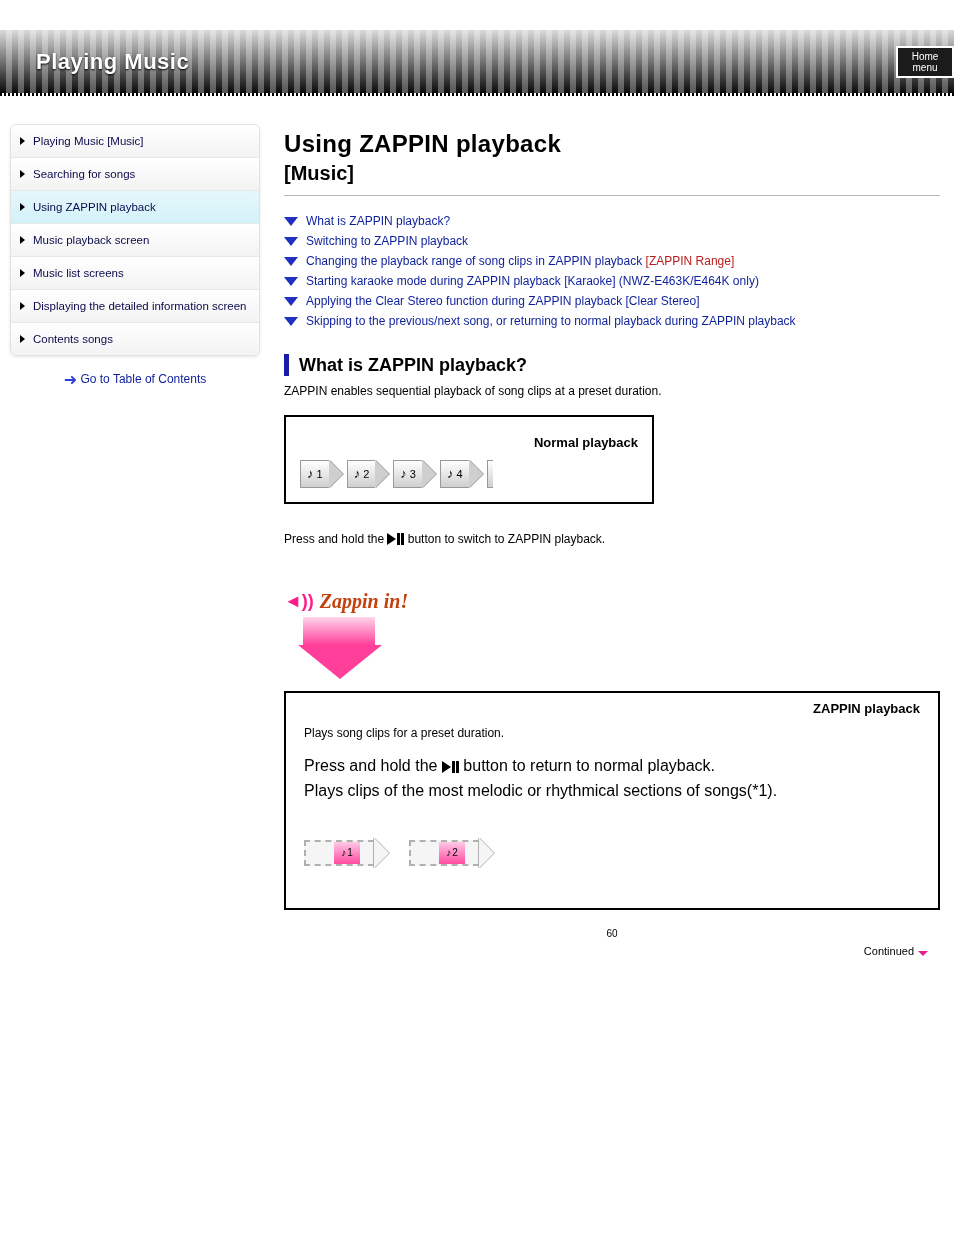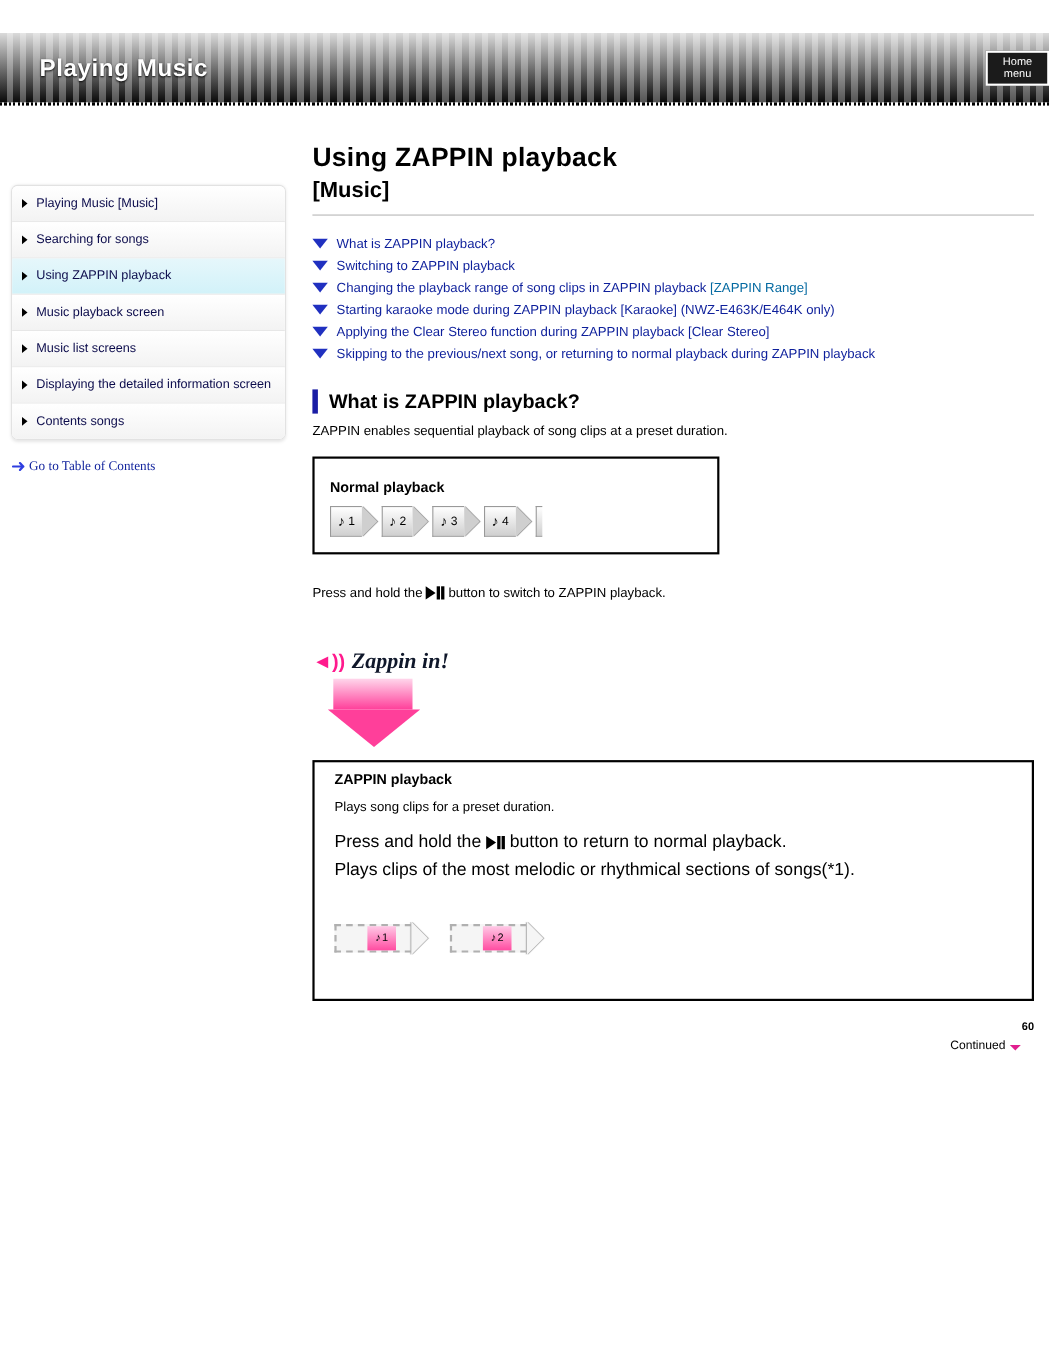--- a/index.html
+++ b/index.html
@@ -13,71 +13,71 @@
     background: linear-gradient(to bottom, rgba(255,255,255,.85), rgba(255,255,255,0));}
   .stripes .title { position:absolute; left:36px; top:50%; transform:translateY(-50%);
     color:#fff; font-size:22px; font-weight:bold; text-shadow:0 1px 2px #000; letter-spacing:.5px;}
   .stripes .tabbox { position:absolute; right:0; top:50%; transform:translateY(-50%);
     width:58px; height:32px; border:2px solid #fff; background:#1b1b1b; color:#fff;
     font-size:10px; display:flex; align-items:center; justify-content:center; text-align:center;}
   .underline { height:3px; width:100%;
     background: repeating-linear-gradient(90deg,#000 0 2px,#fff 2px 4px); }
   
   .wrap { display:flex; gap:24px; padding: 28px 10px 0 10px; }
-  .side { width:250px; flex:shrink 0;margin-top:44px; }
+  .side { width:250px; flex:shrink 0; }
   .main { flex:1; padding-right:4px; }
   
   .nav { border:1px solid #e2e2e2; border-radius:6px; overflow:hidden;
          box-shadow:0 1px 3px rgba(0,0,0,.1);}
   .nav-item { border-bottom:1px solid #e7e7e7; padding:10px 12px 10px 22px;
     font-size:11.5px; color:#0b0b4b; position:relative; cursor:pointer;
     background:linear-gradient(#ffffff,#f3f3f3); }
   .nav-item:last-child{border-bottom:none;}
   .nav-item::before { content:""; position:absolute; left:9px; top:50%; transform:translateY(-50%);
     border-style:solid; border-width:4px 0 4px 5px; border-color:transparent transparent transparent #000;}
   .nav-item.active { background:linear-gradient(#e6f7fb,#d2f2f9);}
-  .go-toc { margin-top:14px; font-size:12px; color:#0d1f9b; cursor:pointer;font-family:Liberation Serif, serif;}
+  .go-toc { margin-top:14px; text-align:center; font-size:12px; color:#0d1f9b; cursor:pointer;}
   
   .page-title { font-size:24px; font-weight:bold; margin:6px 0 4px; letter-spacing:.3px;}
   .subtitle { font-size:20px; font-weight:600; margin-bottom:8px;}
   .rule { height:1px; background:#b7b7b7; margin:10px 0 18px;}
   
   .linklist .li { display:flex; gap:8px; align-items:flex-start; margin:6px 0;
                   font-size:12px; color:#0d1f9b; cursor:pointer;}
   .blue-chev { flex:none; width:0;height:0; margin-top:3px;
     border-style:solid; border-width:9px 7px 0 7px; border-color:#2030c0 transparent transparent transparent;}
   
   .hbar { display:flex; align-items:center; gap:10px; margin:26px 0 6px;}
   .hbar .bar{width:5px;height:22px;background:#1a1da5;}
   .hbar .txt{font-size:18px;font-weight:bold;}
   .body-text{font-size:12px;line-height:1.55;}
   .body-text p{margin:5px 0;}
   
   .box { border:2px solid #000; padding:18px 14px 14px; margin-top:14px;}
-  .box-title{font-weight:bold;font-size:13px;margin-bottom:10px;}
+  .box-title{font-weight:bold;font-size:13px;margin-bottom:10px;text-align:right;}
   
   .songs{display:flex;gap:4px;align-items:center;}
   .song{position:relative;height:28px;display:flex;align-items:center;font-size:11px;}
   .song .body{height:100%;display:flex;align-items:center;gap:3px;padding:0 6px;
     background:linear-gradient(#fff,#cfcfcf);border:1px solid #999;border-right:none;}
   .song .head{width:0;height:0;border-style:solid;border-width:14px 0 14px 14px;
     border-color:transparent transparent transparent #cfcfcf;
     filter:drop-shadow(1px 0 0 #999);}
   .song .note{font-size:13px;}
   .song.tiny .body{padding:0 2px;width:6px;}
   
   .playpause{display:inline-flex;align-items:center;gap:1px;vertical-align:-2px;}
   .pp-play{width:0;height:0;border-style:solid;border-width:6px 0 6px 9px;
     border-color:transparent transparent transparent #000;}
   .pp-bar{width:3px;height:12px;background:#000;}
   
   .zap-label{display:flex;align-items:center;gap:6px;margin:42px 0 4px;}
   .zap-label .spk{font-size:18px;color:#ff1a8d;font-weight:bold;}
   .zap-label .txt{font-family:'Comic Sans MS',cursive;font-style:italic;font-weight:bold;
-    color:#0f172a;font-size:20px;}
+    color:#c2410c;font-size:20px;}
   .big-arrow{width:82px;height:64px;position:relative;margin-left:14px;}
   .big-arrow .shaft{width:72px;height:28px;margin:0 auto;
     background:linear-gradient(#ffd6eb,#ff3f9a);}
   .big-arrow .tip{width:0;height:0;margin:0 auto;
     border-style:solid;border-width:34px 42px 0 42px;
     border-color:#ff3f9a transparent transparent transparent;}
   
   .box2{border:2px solid #000;padding:8px 18px 40px;margin-top:10px;}
   .box2 .sub{font-size:12px;margin:4px 0 14px;}
   .box2 .desc{font-size:16px;line-height:1.55;}
@@ -86,21 +86,21 @@
   .dsong{position:relative;display:flex;align-items:center;}
   .dsong .body{height:26px;display:flex;align-items:center;
     border:2px dashed #b0b0b0;border-right:none;background:#f5f5f5;}
   .dsong .pre{width:28px;height:100%;}
   .dsong .mid{width:26px;height:100%;background:linear-gradient(#ffc9e6,#ff4ca1);
     display:flex;align-items:center;justify-content:center;font-size:10px;gap:1px;}
   .dsong .post{width:14px;height:100%;}
   .dsong .head{width:0;height:0;border-style:solid;border-width:15px 0 15px 15px;
     border-color:transparent transparent transparent #f5f5f5;
     filter:drop-shadow(1px 0 0 #b0b0b0) drop-shadow(-1px 0 0 #b0b0b0);}
-  .pageno{text-align:right;font-size:10px;margin:18px 0 6px;font-weight:bold;}
+  .pageno{text-align:center;font-size:10px;margin:18px 0 6px;}
   .cont{text-align:right;font-size:11px;padding-right:12px;margin-bottom:20px;}
   .cont .chev{display:inline-block;width:0;height:0;margin-left:4px;vertical-align:-1px;
     border-style:solid;border-width:5px 5px 0 5px;border-color:#e11f8f transparent transparent;}
 </style>
 </head>
 <body>
 
 <div class="banner">
   <div class="stripes">
     <div class="title">Playing Music</div>
@@ -138,21 +138,21 @@
         <span>What is ZAPPIN playback?</span>
       </div>
       <div class="li">
         <span class="blue-chev"></span>
         <span>Switching to ZAPPIN playback</span>
       </div>
       <div class="li">
         <span class="blue-chev"></span>
         <span>
           <span>Changing the playback range of song clips in ZAPPIN playback</span>
-          <span style="color:#0369a1;">[ZAPPIN Range]</span>
+          <span style="color:#b91c1c;">[ZAPPIN Range]</span>
         </span>
       </div>
       <div class="li">
         <span class="blue-chev"></span>
         <span>Starting karaoke mode during ZAPPIN playback [Karaoke] (NWZ-E463K/E464K only)</span>
       </div>
       <div class="li">
         <span class="blue-chev"></span>
         <span>Applying the Clear Stereo function during ZAPPIN playback [Clear Stereo]</span>
       </div>

